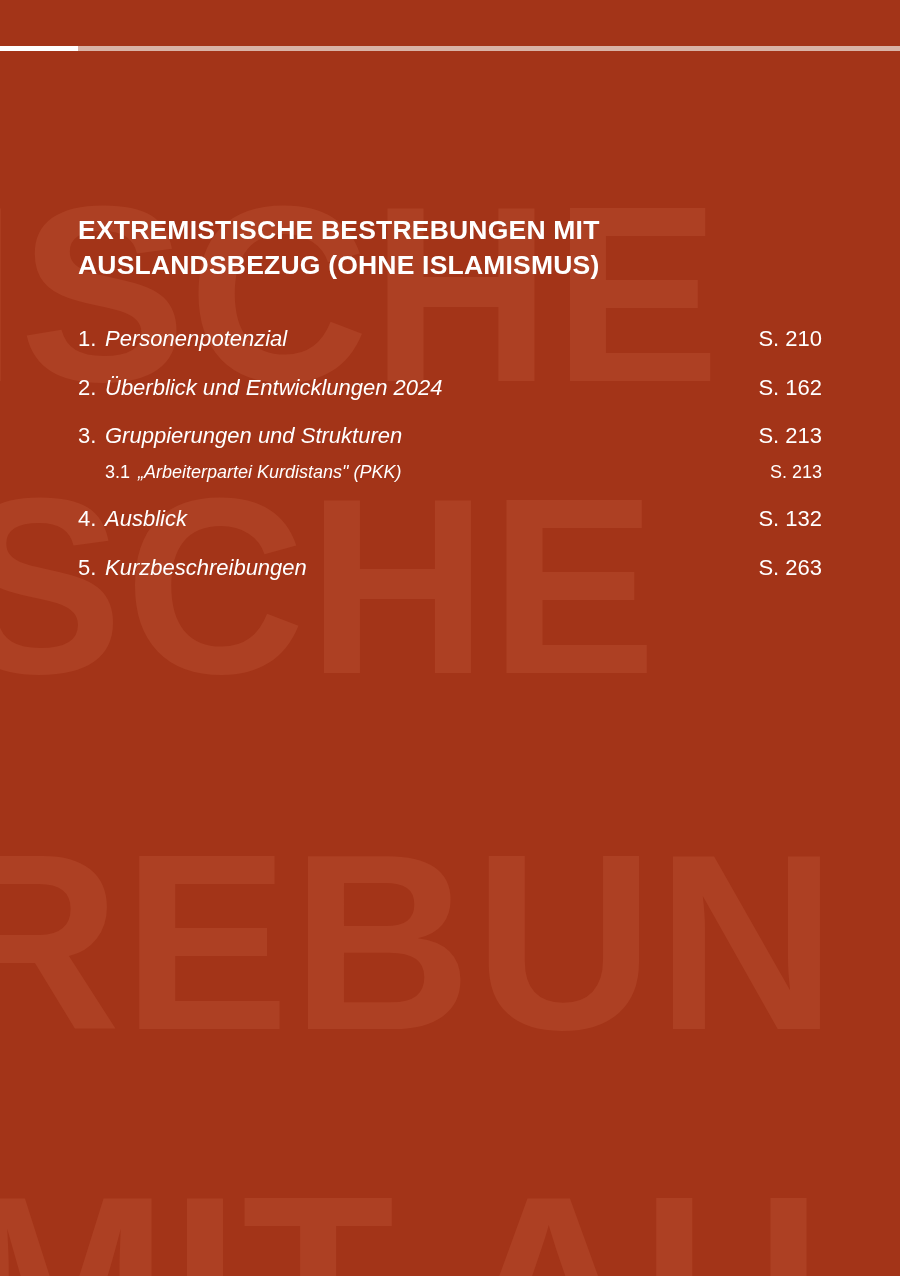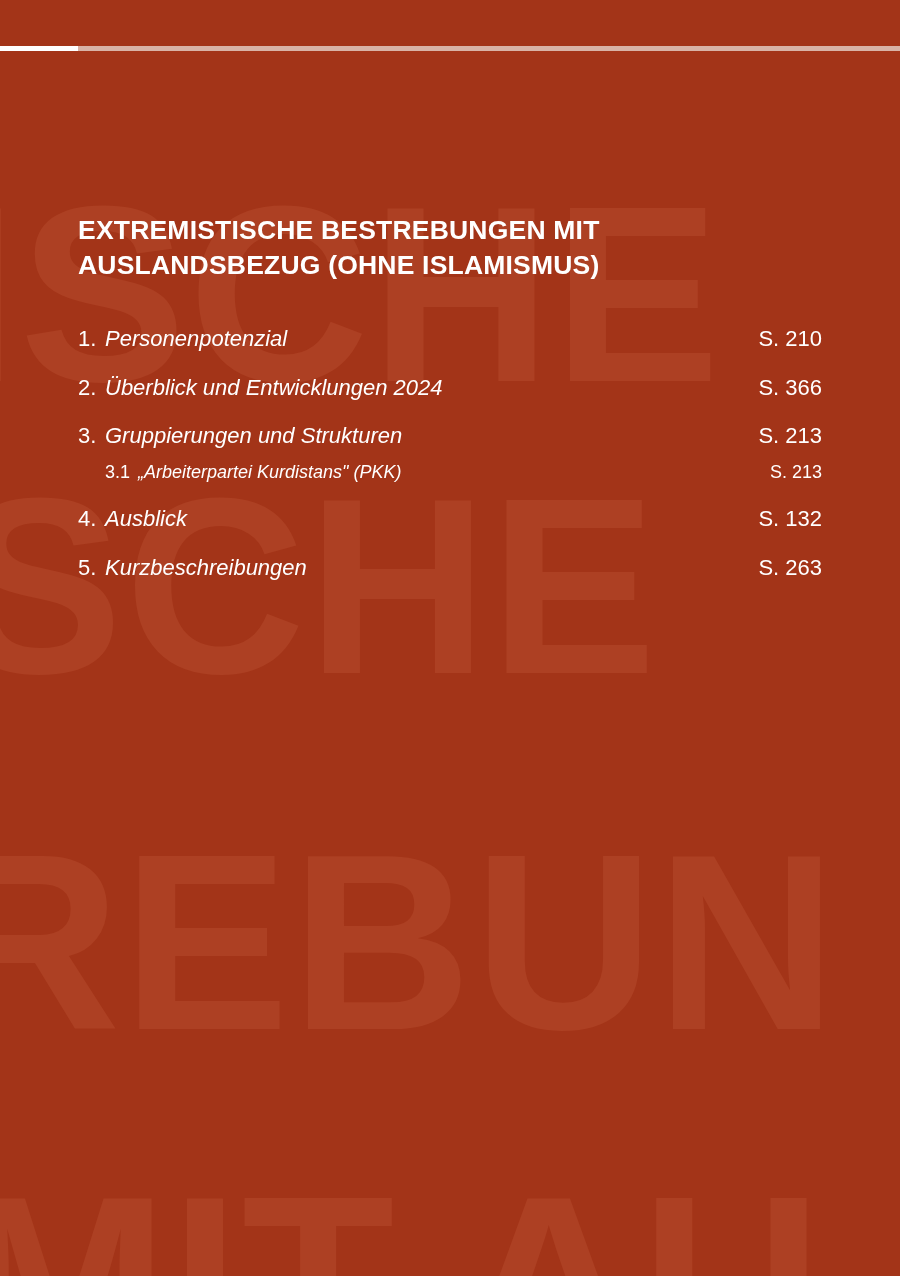--- a/index.html
+++ b/index.html
@@ -171,21 +171,21 @@
           <span class="toc-label">Personenpotenzial</span>
         </span>
         <span class="toc-page">S. 210</span>
       </div>
 
       <div class="toc-row level1">
         <span class="toc-left">
           <span class="toc-num">2.</span>
           <span class="toc-label">Überblick und Entwicklungen 2024</span>
         </span>
-        <span class="toc-page">S. 366</span>
+        <span class="toc-page">S. 162</span>
       </div>
 
       <div class="toc-row level1 tight">
         <span class="toc-left">
           <span class="toc-num">3.</span>
           <span class="toc-label">Gruppierungen und Strukturen</span>
         </span>
         <span class="toc-page">S. 213</span>
       </div>
 

